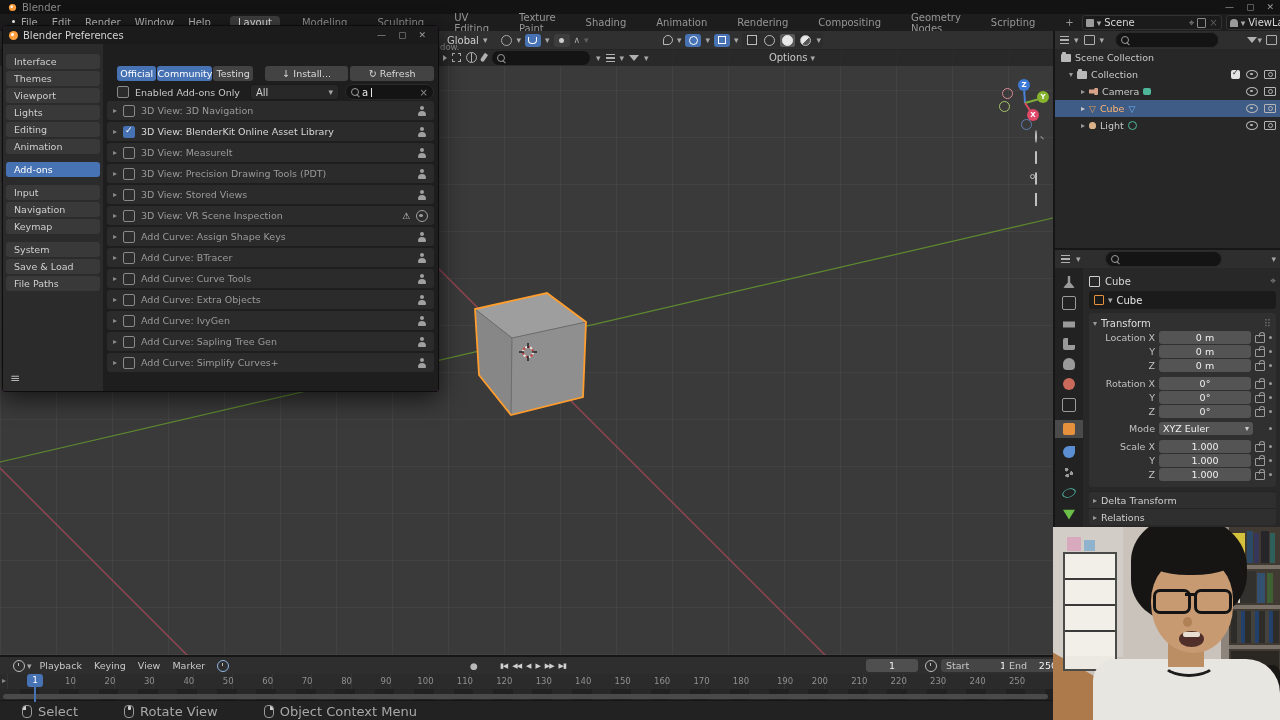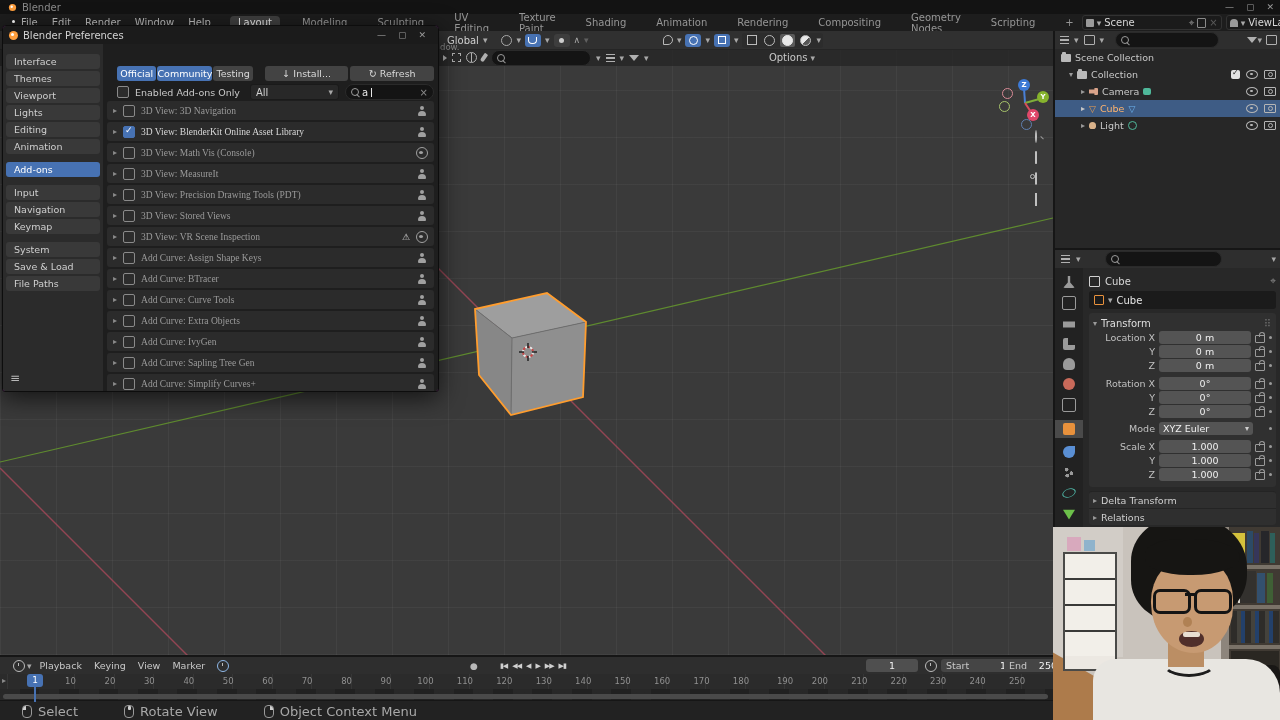--- a/index.html
+++ b/index.html
@@ -41,21 +41,21 @@
   .checkbox{width:10px;height:10px;border:1px solid #8a8a8a;border-radius:2px;background:#2c2c2c;position:relative;flex:none;}
   .checkbox.on{background:var(--accent);border-color:var(--accent);}
   .checkbox.on::before{content:"✓";position:absolute;left:1px;top:-2px;color:#fff;font-size:9px;}
   .dropdown{height:14px;background:#282828;border:1px solid #1a1a1a;border-radius:3px;display:flex;align-items:center;
             padding:0 5px;color:#d0d0d0;justify-content:space-between;}
   .searchbox{height:14px;background:#141414;border:1px solid #2a2a2a;border-radius:8px;display:flex;align-items:center;padding:0 5px;gap:3px;}
   .mag{width:6px;height:6px;border:1px solid #9a9a9a;border-radius:50%;position:relative;flex:none;}
   .mag::after{content:"";position:absolute;left:5px;top:5px;width:4px;height:1px;background:#9a9a9a;transform:rotate(45deg);transform-origin:0 0;}
   .cursorbar{width:1px;height:9px;background:#e8e8e8;}
   .addon-list{position:absolute;left:4px;right:4px;top:57px;bottom:0;overflow:hidden;}
-  .addon-row{height:19px;background:#2b2b2b;border-radius:3px;margin-bottom:2px;display:flex;align-items:center;padding:0 6px;gap:6px;font-family:Liberation Serif, serif;}
+  .addon-row{height:19px;background:#2b2b2b;border-radius:3px;margin-bottom:2px;display:flex;align-items:center;padding:0 6px;gap:6px;}
   .addon-row .name{color:#9a9a9a;font-size:9.5px;flex:1;white-space:nowrap;overflow:hidden;}
   .addon-row.checked .name{color:#d8d8d8;}
   .addon-row .i-exp{color:#8a8a8a;font-size:8px;}
   .person{width:11px;height:10px;position:relative;flex:none;}
   .person::before{content:"";position:absolute;left:3px;top:0;width:4px;height:4px;border-radius:50%;background:#a0a0a0;}
   .person::after{content:"";position:absolute;left:1px;top:5px;width:8px;height:5px;border-radius:4px 4px 1px 1px;background:#a0a0a0;}
   .bicon{width:10px;height:10px;border-radius:50%;border:1px solid #a0a0a0;position:relative;flex:none;}
   .bicon::after{content:"";position:absolute;left:2px;top:3px;width:4px;height:3px;border-radius:50%;background:#a0a0a0;} .addon-row .person{display:block;} .addon-row.official .bicon{display:block;}
   .addon-row .bicon{display:none;}
   .addon-row .i-warn{display:none;color:#d8d8d8;font-size:9px;}
@@ -660,27 +660,20 @@
 
         </div>
         <div class="addon-row checked">
           <span class="i-exp"></span>
           <span class="checkbox on"></span>
           <span class="name">3D View: BlenderKit Online Asset Library</span>
 
           <span class="person"></span>
 
         </div>
-        <div class="addon-row official">
-          <span class="i-exp"></span>
-          <span class="checkbox"></span>
-          <span class="name">3D View: Math Vis (Console)</span>
-
-          <span class="bicon"></span>
-        </div>
         <div class="addon-row">
           <span class="i-exp"></span>
           <span class="checkbox"></span>
           <span class="name">3D View: MeasureIt</span>
 
           <span class="person"></span>
 
         </div>
         <div class="addon-row">
           <span class="i-exp"></span>

